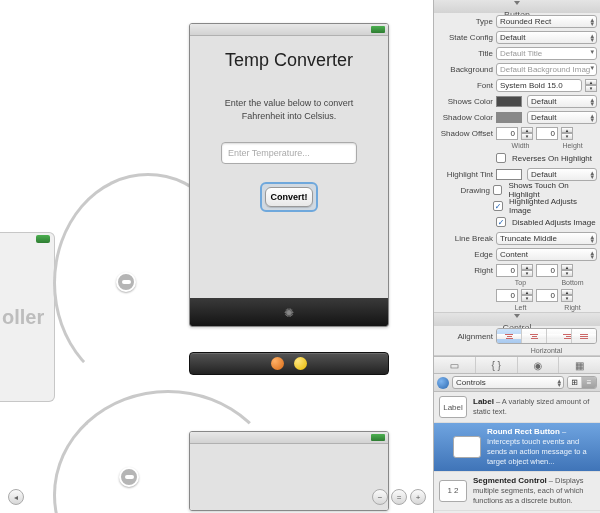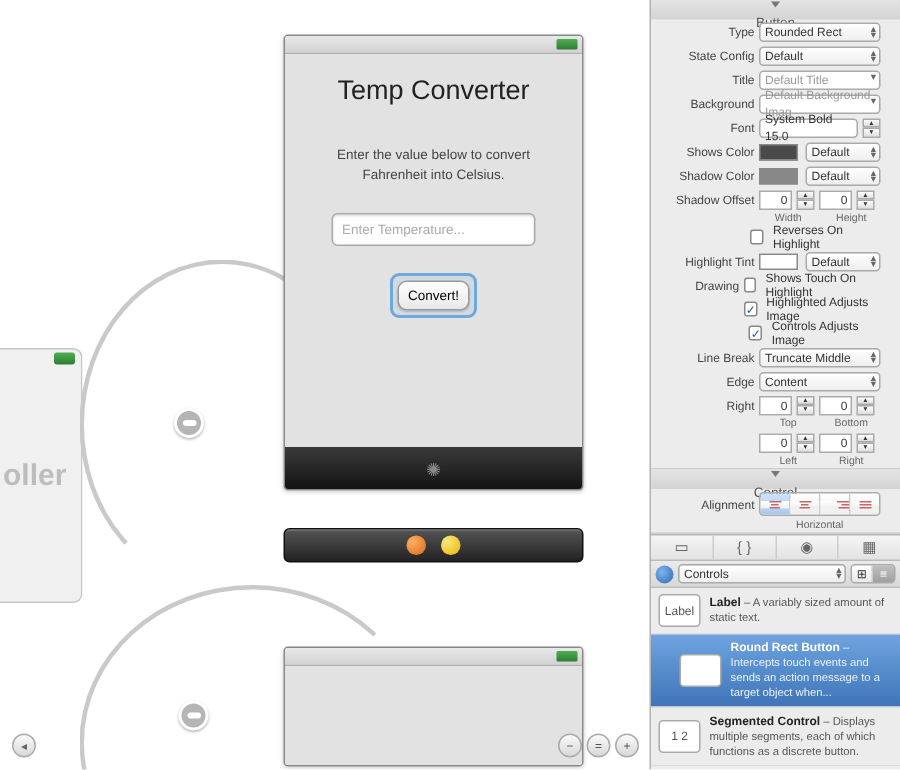--- a/index.html
+++ b/index.html
@@ -21,21 +21,21 @@
   .node2 { left: 119px; top: 467px; }
 
   .phone { position: absolute; left: 189px; top: 23px; width: 200px; height: 304px; border: 1px solid #888; border-radius: 3px; box-shadow: 0 1px 3px rgba(0,0,0,.2); overflow: hidden; }
   .statusbar { height: 12px; background: linear-gradient(#e8e8e8,#d2d2d2); border-bottom: 1px solid #b0b0b0; position:relative; }
   .statusbar .bat { position:absolute; right:3px; top:2px; width:14px;height:7px; background:linear-gradient(#4caf50,#2e7d32); border-radius:1px; }
   .appbody { height: 262px; background: #e2e2e2; text-align: center; padding-top: 14px; }
   .apptitle { font-size: 18px; color: #222; margin-bottom: 26px; }
   .appsub { font-size: 9px; color: #444; line-height: 1.4; margin-bottom: 20px; padding: 0 20px; }
   .appfield { width: 136px; height: 22px; margin: 0 auto 18px; background: #fff; border: 1px solid #aaa; border-radius: 4px; line-height: 20px; font-size: 9px; color: #aaa; text-align:left; padding-left:6px; box-shadow: inset 0 1px 2px rgba(0,0,0,.15); }
   .appbtn-wrap { width: 58px; margin: 0 auto; padding: 3px; border: 2px solid #6fa8dc; border-radius: 6px; background: rgba(111,168,220,.15); }
-  .appbtn { height: 20px; background: linear-gradient(#fff,#e8e8e8); border: 1px solid #999; border-radius: 6px; font-size: 9px; font-weight: normal; line-height:18px; box-shadow: 0 1px 1px rgba(0,0,0,.15); }
+  .appbtn { height: 20px; background: linear-gradient(#fff,#e8e8e8); border: 1px solid #999; border-radius: 6px; font-size: 9px; font-weight: bold; line-height:18px; box-shadow: 0 1px 1px rgba(0,0,0,.15); }
   .tabbar { height: 30px; background: linear-gradient(#3a3a3a,#111); display:flex; align-items:center; justify-content:center; }
   .tabbar .dot { color:#888; font-size:12px; }
 
   .dock { position: absolute; left: 189px; top: 352px; width: 200px; height: 23px; background: linear-gradient(#555,#222); border-radius: 4px; border: 1px solid #111; box-shadow: inset 0 1px 0 rgba(255,255,255,.15); display:flex; align-items:center; justify-content:center; gap:10px; }
   .dock .ic { width:13px;height:13px; border-radius:50%; }
   .dock .ic1 { background: radial-gradient(circle at 30% 30%, #ffb066, #d86b16); }
   .dock .ic2 { background: radial-gradient(circle at 30% 30%, #ffe680, #e6b800); }
 
   .phone2 { position: absolute; left: 189px; top: 431px; width: 200px; height: 80px; border: 1px solid #888; border-radius: 3px; box-shadow: 0 1px 3px rgba(0,0,0,.2); overflow:hidden; }
   .phone2 .body2 { height: 70px; background: #e2e2e2; }
@@ -43,21 +43,21 @@
   .bottom-tools { position: absolute; left: 2px; bottom: 6px; width: 430px; height: 18px; display:flex; justify-content:space-between; padding: 0 6px; }
   .roundbtn { width:16px;height:16px; border-radius:50%; background:linear-gradient(#fafafa,#d8d8d8); border:1px solid #aaa; font-size:8px; display:flex;align-items:center;justify-content:center; color:#666; }
   .zoom { display:flex; gap:3px; }
   .pillbtn { height:16px; min-width:16px; padding:0 4px; border-radius:8px; background:linear-gradient(#fafafa,#d8d8d8); border:1px solid #aaa; font-size:8px; display:flex;align-items:center;justify-content:center; color:#555; }
 
   
   .inspector { position: absolute; right: 0; top: 0; width: 167px; height: 513px; background: #ececec; border-left: 1px solid #b5b5b5; font-size: 9px; color: #333; }
   .sect { border-bottom: 1px solid #ccc; }
   .sect-h { height: 13px; background: linear-gradient(#e4e4e4,#d3d3d3); padding: 0 4px; line-height:13px; font-size:9px; color:#555; display:flex; align-items:center; gap:3px;flex-direction:column; }
   .tri { width:0;height:0; border-left:4px solid #777; border-top:3px solid transparent; border-bottom:3px solid transparent; transform:rotate(90deg); }
-  .row { display:flex; align-items:center; height: 16px; padding: 0 13px; gap: 3px; }
+  .row { display:flex; align-items:center; height: 16px; padding: 0 3px; gap: 3px; }
   .rowlbl { width: 56px; text-align: right; font-size: 8px; color: #444; }
   .pop { flex: 1; height: 13px; background: linear-gradient(#fff,#eee); border: 1px solid #aaa; border-radius: 3px; font-size: 8px; line-height: 11px; padding: 0 3px; position: relative; display:flex; align-items:center; }
   .pop .arr { position:absolute; right:2px; top:2px; font-size:7px; color:#666; line-height:4px; }
   .colorwell { width: 26px; height: 11px; border: 1px solid #888; background: #4a4a4a; margin-right: 2px; }
   .stepper { width: 12px; height: 13px; display:flex; flex-direction:column; }
   .stepper div { flex:1; background: linear-gradient(#fff,#ddd); border:1px solid #aaa; font-size:5px; text-align:center; line-height:4px; }
   .numfield { width: 22px; height: 13px; background:#fff; border:1px solid #aaa; font-size:8px; text-align:right; padding-right:2px; line-height:11px; }
   .sublbl { font-size: 7px; color:#666; text-align:center; }
   .cb { width:10px;height:10px; border:1px solid #888; border-radius:2px; background:#fff; display:inline-flex;align-items:center;justify-content:center; font-size:8px; color:#1a5fb4; margin-right:3px; }
   .cb.checked::before { content:"✓"; }
@@ -246,21 +246,21 @@
         <span class="lblsmall">Shows Touch On Highlight</span>
       </div>
     <div class="row">
         <span class="rowlbl"></span>
         <span class="cb checked"></span>
         <span class="lblsmall">Highlighted Adjusts Image</span>
       </div>
     <div class="row">
         <span class="rowlbl"></span>
         <span class="cb checked"></span>
-        <span class="lblsmall">Controls Adjusts Image</span>
+        <span class="lblsmall">Disabled Adjusts Image</span>
       </div>
 
     <div class="row">
         <span class="rowlbl">Line Break</span>
         <div class="pop">
           <span>Truncate Middle</span>
           <span class="arr">▴<br>▾</span>
         </div>
       </div>
     <div class="row">

